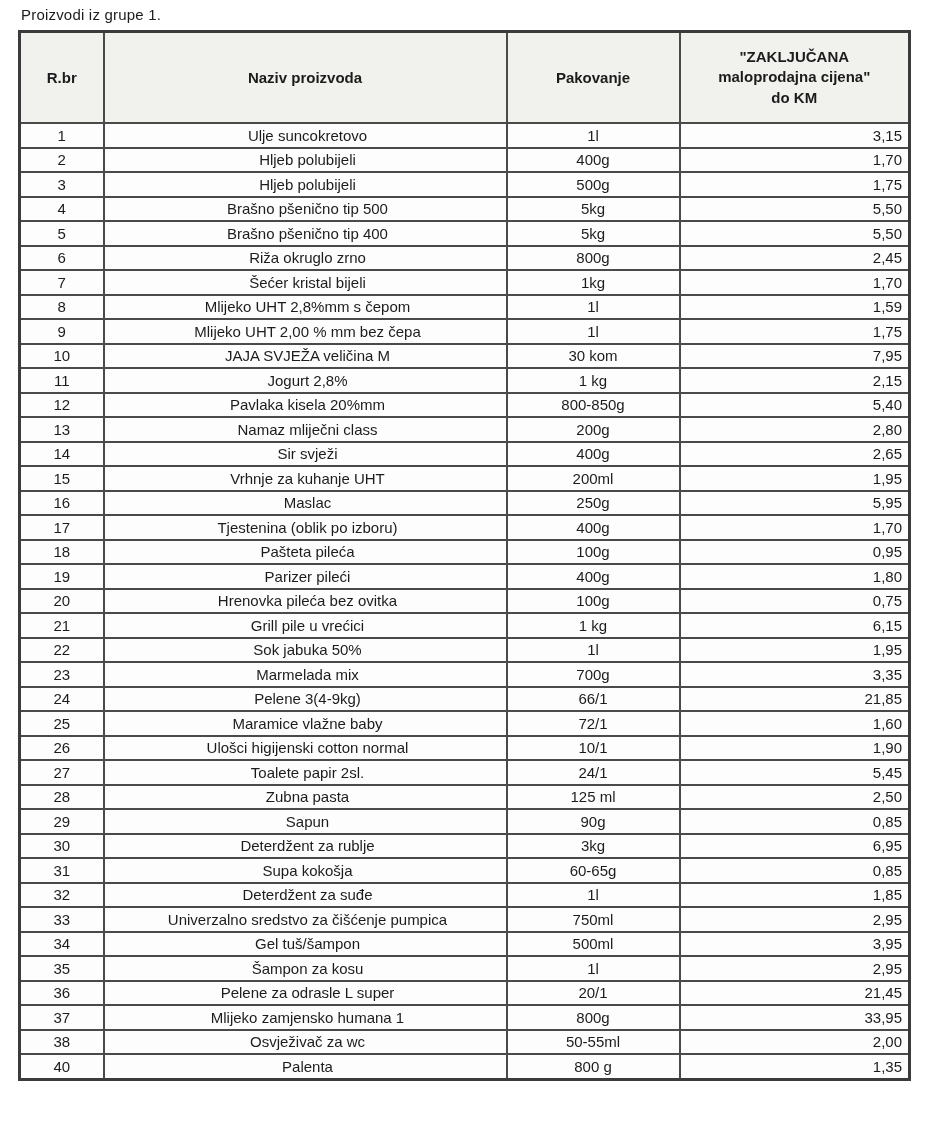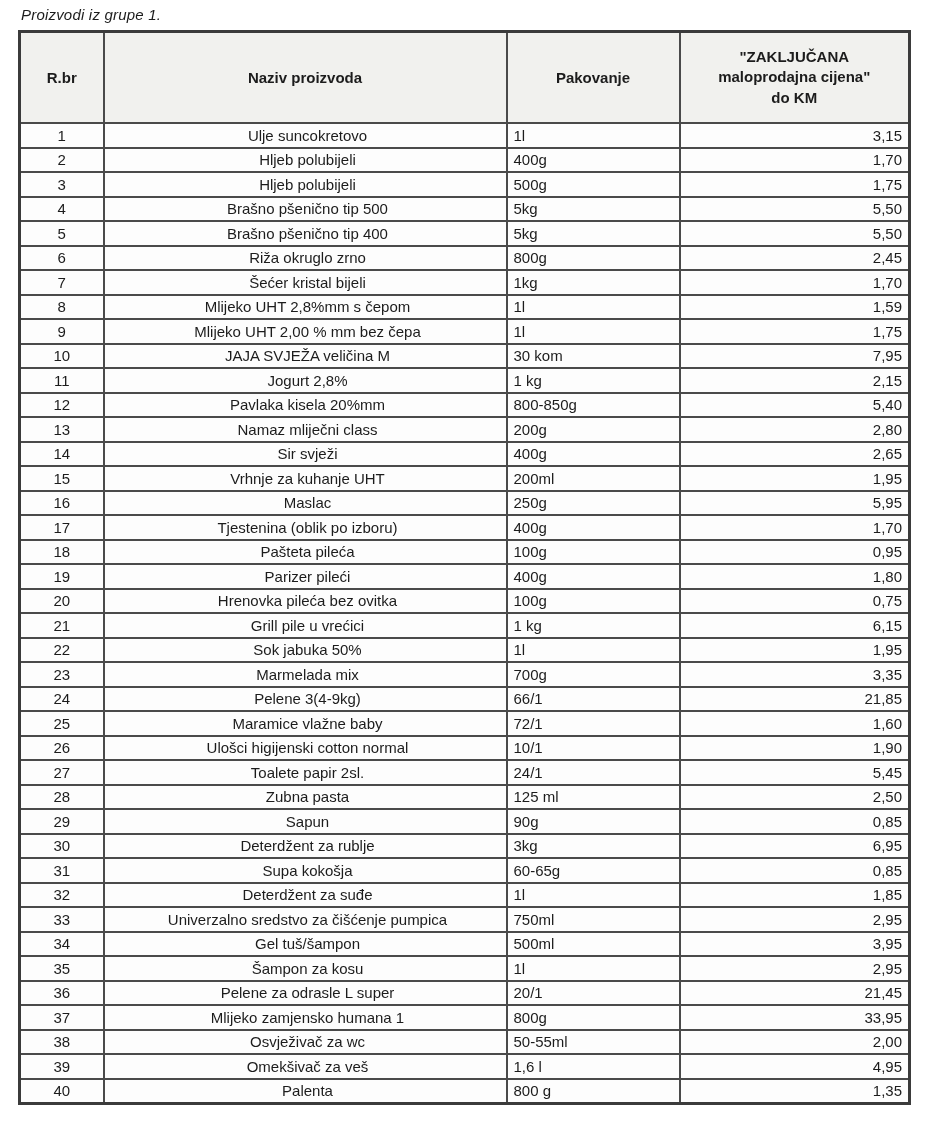--- a/index.html
+++ b/index.html
@@ -15,21 +15,20 @@
     color: #1c1c1c;
     overflow: hidden;
   }
   .page-title {
     position: absolute;
     left: 21px;
     top: 6px;
     font-size: 15px;
     color: #1c1c1c;
     letter-spacing: 0.2px;
-    font-style: italic;
   }
   table.products {
     position: absolute;
     left: 18px;
     top: 30px;
     width: 890px;
     border-collapse: collapse;
     table-layout: fixed;
     background: #fdfdfd;
     border: 3px solid #3b3b3b;
@@ -54,21 +53,21 @@
   }
   td {
     font-size: 15px;
     height: 20.5px;
     padding: 1px 6px;
     vertical-align: middle;
     background: #fdfdfd;
   }
   td.col-num   { text-align: center; }
   td.col-name  { text-align: center; padding-left: 11px; }
-  td.col-pack  { text-align: left; border-radius: 11px; }
+  td.col-pack  { text-align: center; border-radius: 11px; }
   td.col-price { text-align: right; }
 </style>
 </head>
 <body>
 
 <div class="page-title">Proizvodi iz grupe 1.</div>
 
 <table class="products">
   <colgroup>
     <col style="width:84px">
@@ -309,25 +308,19 @@
         <td class="col-pack">800g</td>
         <td class="col-price">33,95</td>
       </tr>
       <tr>
         <td class="col-num">38</td>
         <td class="col-name">Osvježivač za wc</td>
         <td class="col-pack">50-55ml</td>
         <td class="col-price">2,00</td>
       </tr>
       <tr>
-        <td class="col-num">39</td>
-        <td class="col-name">Omekšivač za veš</td>
-        <td class="col-pack">1,6 l</td>
-        <td class="col-price">4,95</td>
-      </tr>
-      <tr>
         <td class="col-num">40</td>
         <td class="col-name">Palenta</td>
         <td class="col-pack">800 g</td>
         <td class="col-price">1,35</td>
       </tr>
     </tbody>
 </table>
 
 </body></html>

